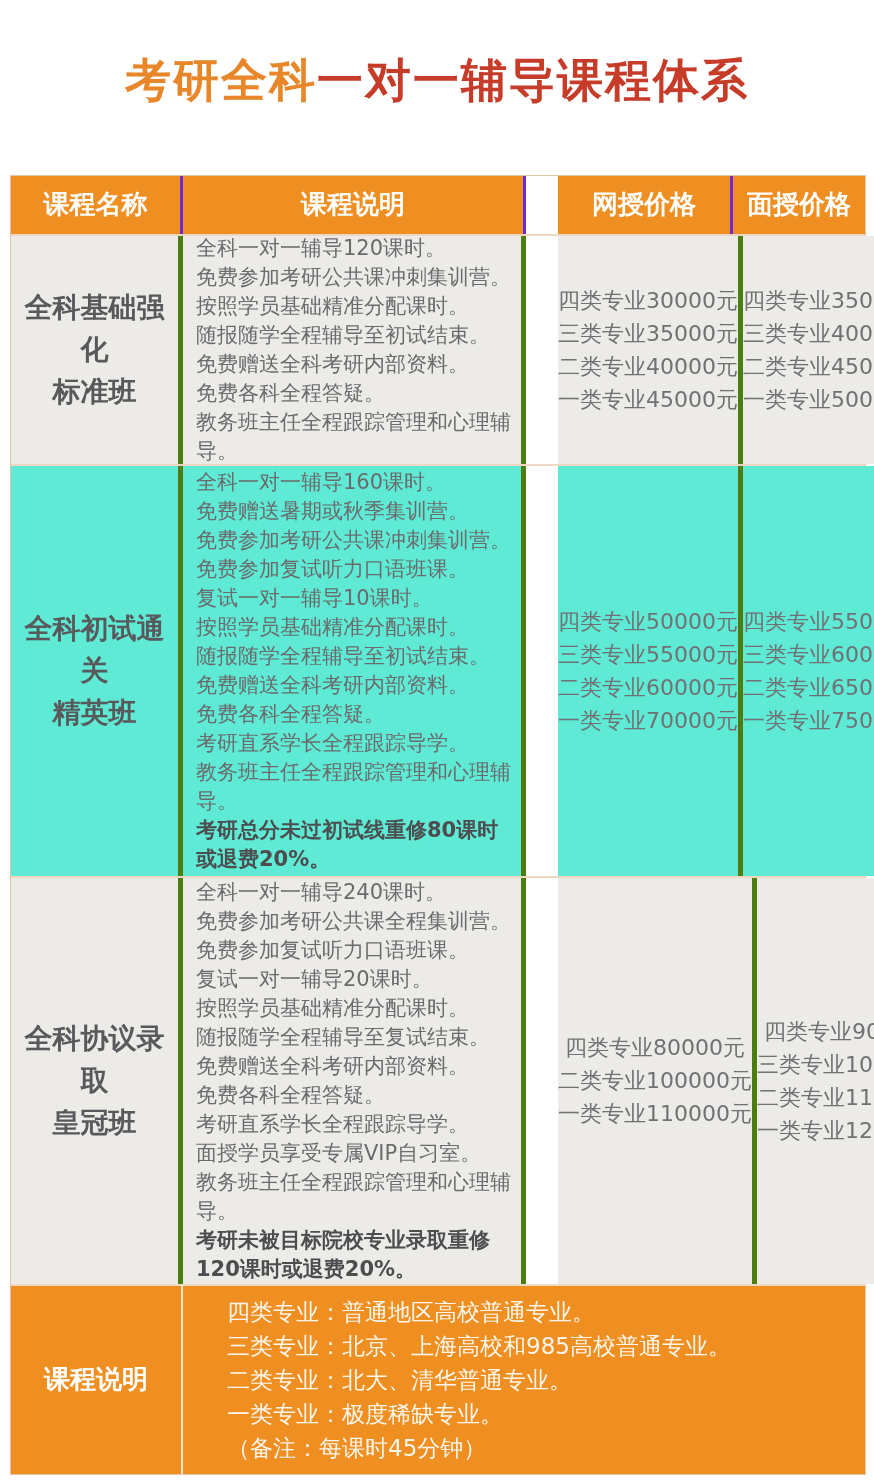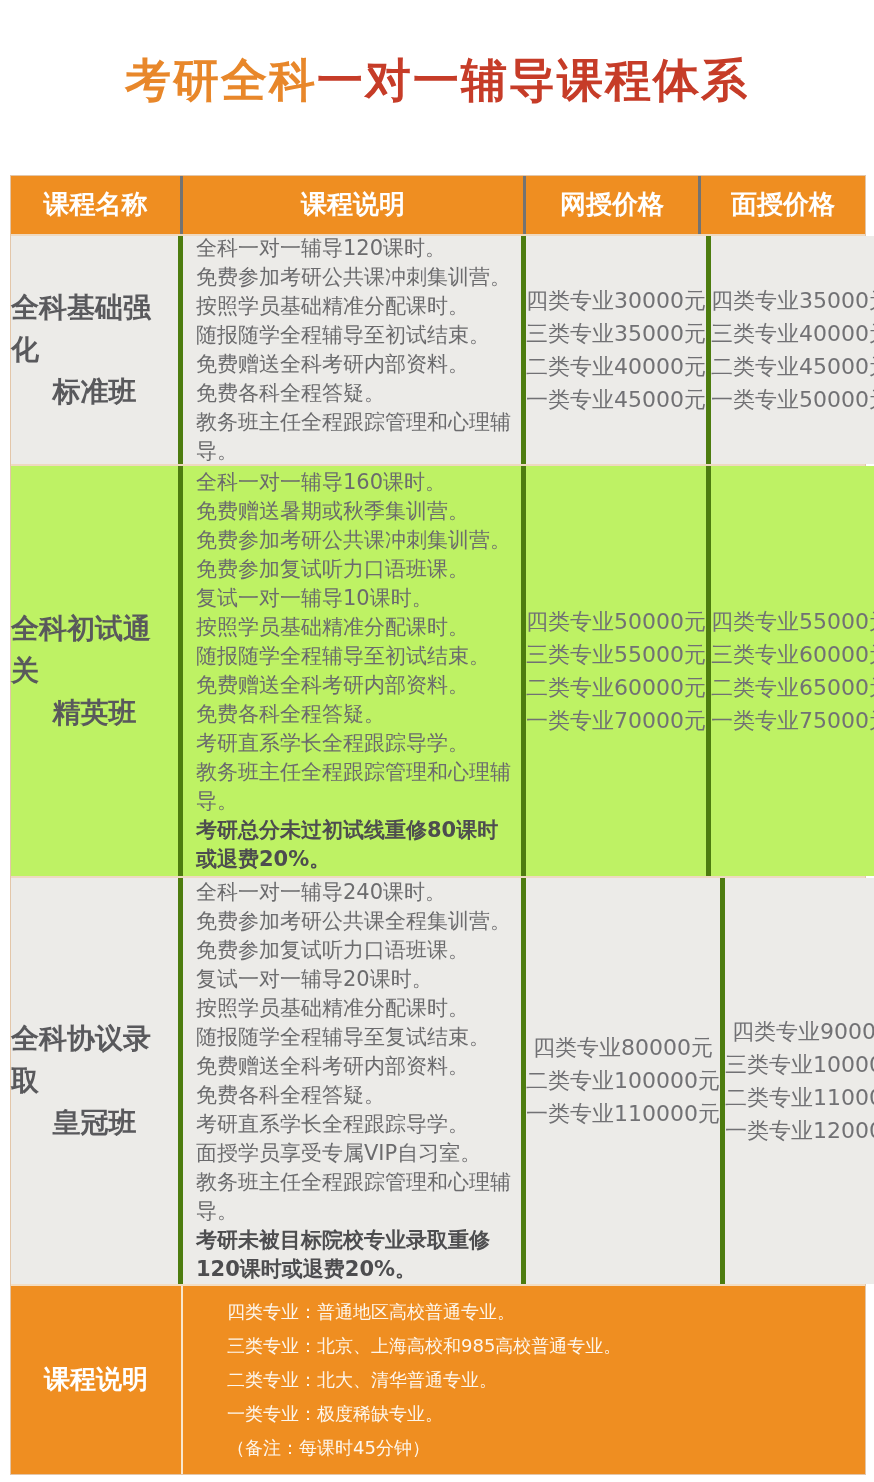--- a/index.html
+++ b/index.html
@@ -24,40 +24,40 @@
     display:flex; flex-direction:column;
   }
   .trow { display:flex; width:100%; }
   .cell {
     display:flex; flex-direction:column; justify-content:center;
     border-right:5px solid #4d7c0f;
   }
   .cell:last-child { border-right:none; }
   .c1 { flex:0 0 172px; }
   .c2 { flex:0 0 343px; }
-  .c3 { flex:0 0 175px; }
+  .c3 { flex:0 0 175px;margin-left:32px; }
   .c4 { flex:1; }
 
   
   .header-row { height:58px; }
   .header-row .cell {
     background:#ef8e21; color:#ffffff; font-weight:bold; font-size:26px;
-    align-items:center; border-right:3px solid #737373;
+    align-items:center; border-right:3px solid #6d28d9;
   }
   .header-row .cell:last-child { border-right:none; }
 
   
   .body-row { border-top:2px solid #eed9c0; }
   .row-1 { height:230px; }
   .row-2 { height:412px; }
   .row-3 { height:408px; }
   .shade-light .cell { background:#ecebe8; }
-  .shade-white .cell { background:#bef264; }
-
-  .name-cell { align-items:center; }
+  .shade-white .cell { background:#5eead4; }
+
+  .name-cell { align-items:center; text-align:center; }
   .name-line {
     font-size:28px; font-weight:bold; color:#59595c; line-height:42px;
   }
   .desc-cell { padding:4px 8px 4px 13px; }
   .desc-line {
     font-size:21px; color:#6b6b6d; line-height:29px;
   }
   .desc-line.bold { font-weight:bold; color:#4d4d4f; }
   .price-cell { align-items:center; text-align:right; }
   .price-line {
@@ -68,21 +68,21 @@
   .footer-row { height:192px; border-top:2px solid #f3ddc2; }
   .footer-row .cell { background:#ef8e21; }
   .footer-label-cell {
     align-items:center; border-right:2px solid #f8e7cf !important;
   }
   .footer-label {
     color:#ffffff; font-size:26px; font-weight:bold;
   }
   .footer-notes-cell { padding-left:44px; }
   .footer-note {
-    color:#fdf6ec; font-size:18px; line-height:34px;
+    color:#fdf6ec; font-size:23px; line-height:34px;
   }
 </style>
 </head>
 <body>
 
 <div class="page-title">
   <span class="title-hl">考研全科</span><span class="title-rest">一对一辅导课程体系</span>
 </div>
 
 <div class="pricing-table">

